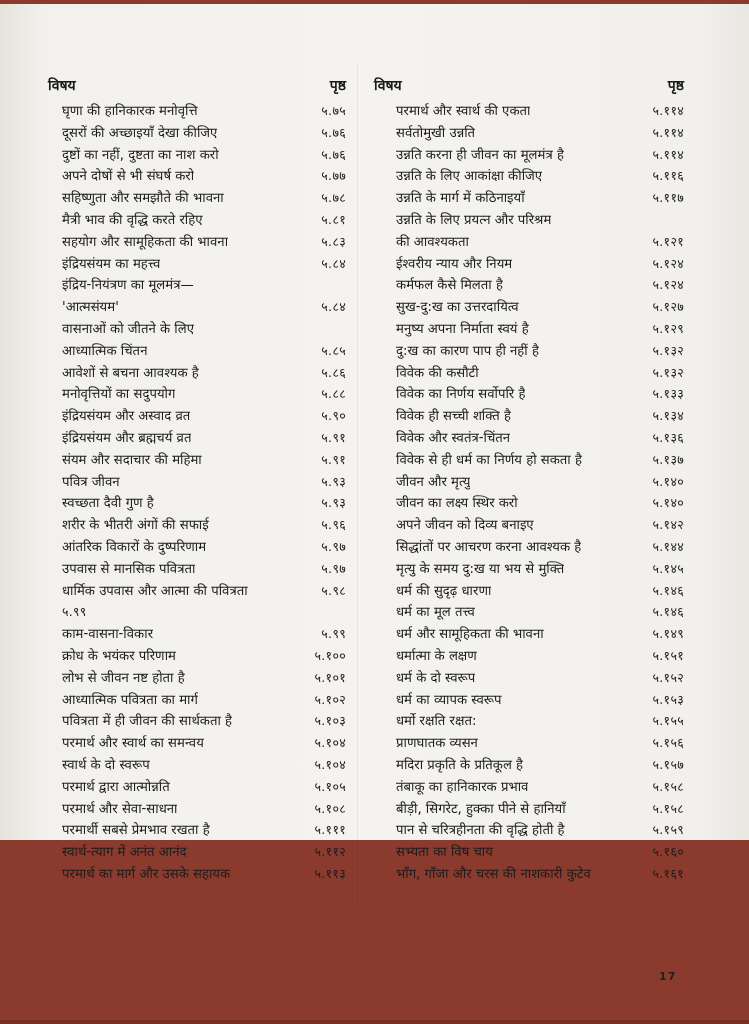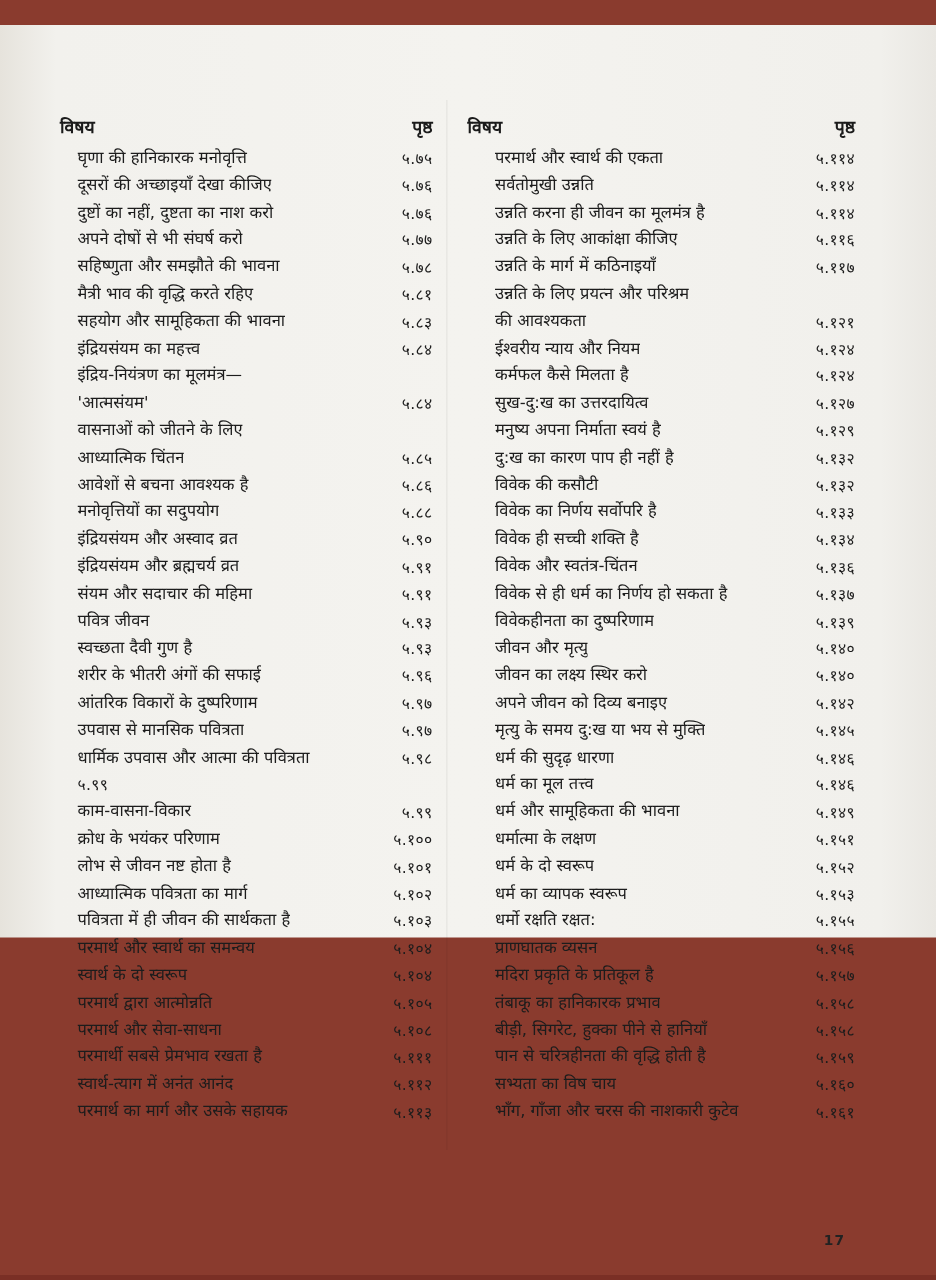--- a/index.html
+++ b/index.html
@@ -3,21 +3,21 @@
 <meta charset="utf-8">
 <style>
   html, body { margin:0; padding:0; }
   body {
     width:749px; height:1024px; overflow:hidden;
     background:#8a3b2e;
     font-family: "DejaVu Sans", "Liberation Sans", sans-serif;
     position:relative;
   }
   .page {
-    position:absolute; left:0; top:20px; width:749px; height:730px;
+    position:absolute; left:0; top:4px; width:749px; height:836px;
     background: linear-gradient(90deg, #e6e3dc 0%, #f2f1ed 6%, #f4f3ef 50%, #f1f0ec 94%, #e9e7e2 100%);
   }
   .col {
     position:absolute; top:64px;
   }
   .col-left { left:48px; width:300px; }
   .col-right { left:374px; width:312px; }
   .col-head {
     display:flex; justify-content:space-between; align-items:flex-end;
     height:26px; font-weight:bold; font-size:14px; color:#1b1b1b;
@@ -272,34 +272,34 @@
         </div>
         <div class="row">
           <span class="topic">विवेक और स्वतंत्र-चिंतन</span>
           <span class="pg">५.१३६</span>
         </div>
         <div class="row">
           <span class="topic">विवेक से ही धर्म का निर्णय हो सकता है</span>
           <span class="pg">५.१३७</span>
         </div>
         <div class="row">
-          <span class="topic">विवेकहीनता का दुष्परिणाम</span>
-          <span class="pg">५.१३९</span>
-        </div>
-        <div class="row">
           <span class="topic">जीवन और मृत्यु</span>
           <span class="pg">५.१४०</span>
         </div>
         <div class="row">
           <span class="topic">जीवन का लक्ष्य स्थिर करो</span>
           <span class="pg">५.१४०</span>
         </div>
         <div class="row">
           <span class="topic">अपने जीवन को दिव्य बनाइए</span>
           <span class="pg">५.१४२</span>
+        </div>
+        <div class="row">
+          <span class="topic">सिद्धांतों पर आचरण करना आवश्यक है</span>
+          <span class="pg">५.१४४</span>
         </div>
         <div class="row">
           <span class="topic">मृत्यु के समय दु:ख या भय से मुक्ति</span>
           <span class="pg">५.१४५</span>
         </div>
         <div class="row">
           <span class="topic">धर्म की सुदृढ़ धारणा</span>
           <span class="pg">५.१४६</span>
         </div>
         <div class="row">

